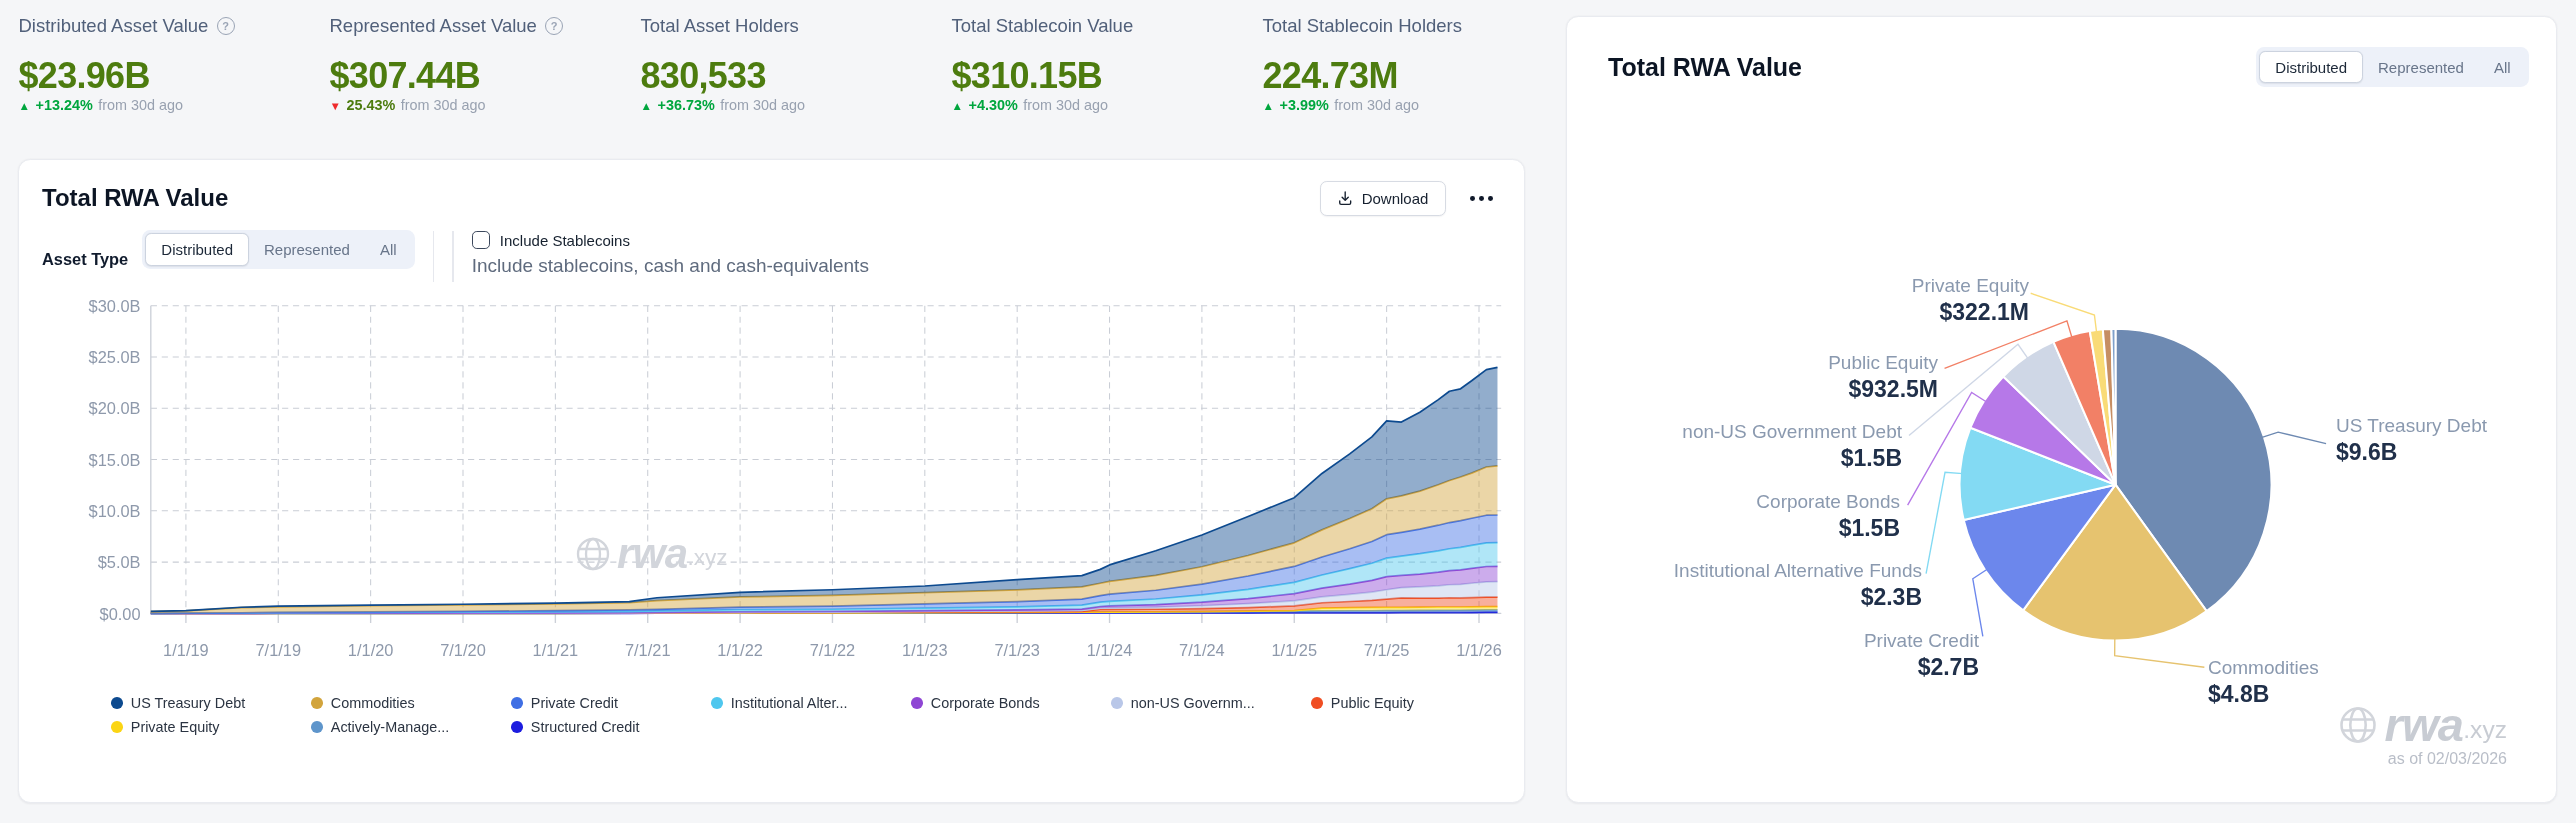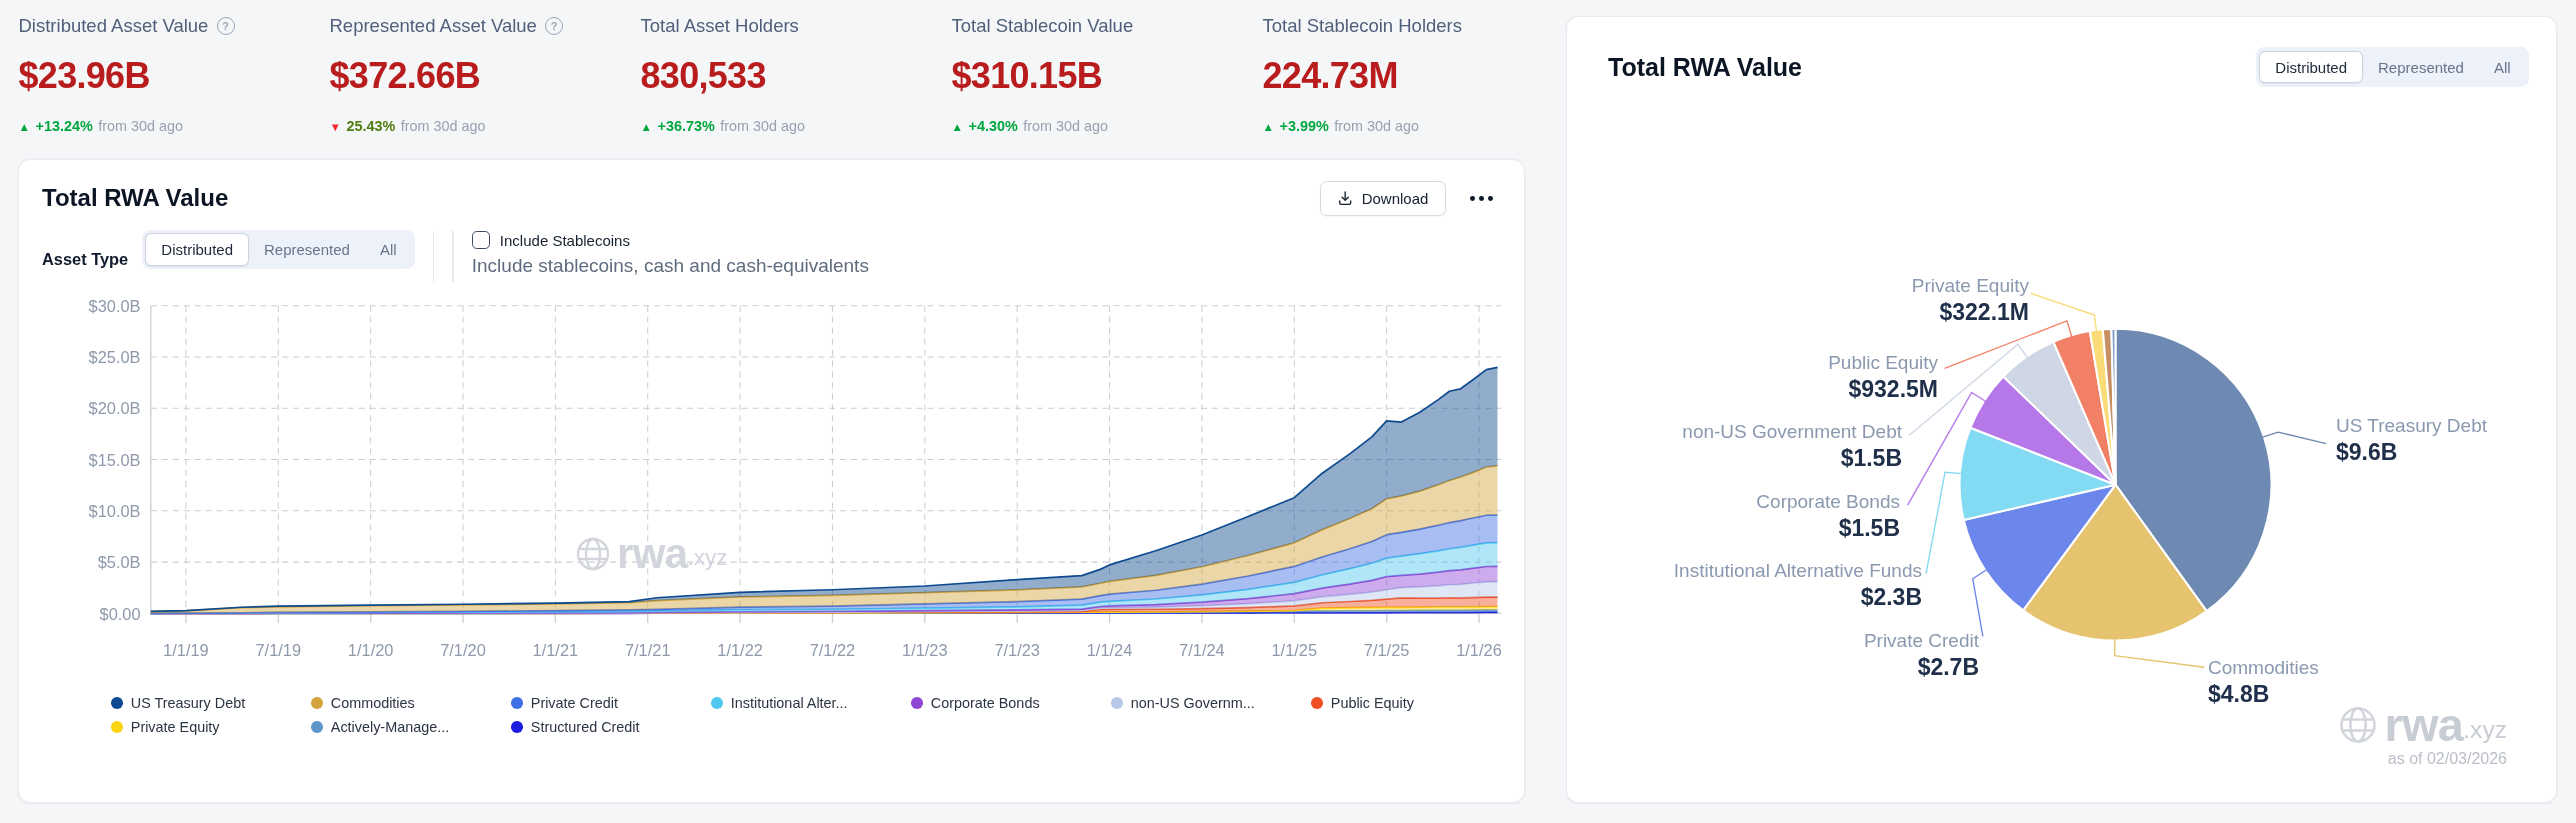--- a/index.html
+++ b/index.html
@@ -5,21 +5,21 @@
   * { margin:0; padding:0; box-sizing:border-box; }
   html,body { width:2576px; height:823px; background:#f5f6f8; font-family:"Liberation Sans",sans-serif; overflow:hidden; position:relative; }
 
   
   .stats { position:absolute; left:18.5px; top:15px; display:flex; }
   .stat { width:311px; }
   .stat-label-row { display:flex; align-items:center; gap:8.2px; margin-bottom:18px; }
   .stat-label { font-size:18.5px; font-weight:500; color:#51607a; }
   .info-icon { width:18px; height:18px; border:1.4px solid #9aa4b5; border-radius:50%; color:#9aa4b5;
                font-size:11px; font-weight:700; display:flex; align-items:center; justify-content:center; }
-  .stat-value { font-size:36px; font-weight:700; color:#b91c1c; letter-spacing:-0.7px; margin-bottom:21px; }
+  .stat-value { font-size:36px; font-weight:700; color:#4d7c0f; letter-spacing:-0.7px; margin-bottom:0; }
   .stat-change { display:flex; align-items:center; gap:5.5px; font-size:14.4px; }
   .tri { font-size:11.6px; }
   .up .tri::before { content:"▲"; color:#00a63e; }
   .down .tri::before { content:"▼"; color:#ef2b2d; }
   .up .pct { color:#00a63e; font-weight:700; }
   .down .pct { color:#4d7c0f; font-weight:700; }
   .suffix { color:#98a1b0; }
 
   
   .card { position:absolute; background:#fff; border:0.7px solid #e9ebf0; border-radius:12.3px;
@@ -61,21 +61,21 @@
   
   .legend { display:grid; grid-template-columns:repeat(7,200px); row-gap:8.2px; margin:20.5px 0 0 92px; }
   .legend-item { display:flex; align-items:center; gap:8.2px; cursor:pointer; }
   .legend-item .dot { width:11.6px; height:11.6px; border-radius:50%; flex:none; }
   .legend-item span.lbl { font-size:14.4px; color:#2b3442; }
 
   
   .wm { position:absolute; display:flex; align-items:center; color:#d2d5db; }
   .wm-left { left:554px; top:373px; }
   .wm svg { color:#d2d5db; }
-  .wm-rwa { font-size:42px; font-weight:600; letter-spacing:-0.7px; line-height:1; margin-left:4.1px; }
+  .wm-rwa { font-size:42px; font-weight:600; letter-spacing:-0.7px; line-height:1; margin-left:4.1px;font-style:italic; }
   .wm-xyz { font-size:22.6px; align-self:flex-end; margin-bottom:4.1px; }
   .wm-right { right:49px; top:684px; color:#c8ccd3; }
   .wm-right .wm-rwa { font-size:47px; }
   .wm-right .wm-xyz { font-size:24.6px; }
   .as-of { position:absolute; right:49px; top:733px; font-size:16px; color:#b9bec8; }
 
   
   .rc-header { display:flex; align-items:center; padding:30px 27px 0 41px; }
   .rc-title { font-size:25px; font-weight:700; color:#0c1524; }
   .rc-header .seg { margin-left:auto; }
@@ -107,21 +107,21 @@
         <span class="tri"></span>
         <span class="pct">+13.24%</span>
         <span class="suffix">from 30d ago</span>
       </div>
   </div>
   <div class="stat down">
     <div class="stat-label-row">
       <span class="stat-label">Represented Asset Value</span>
       <span class="info-icon">?</span>
     </div>
-    <div class="stat-value">$372.66B</div>
+    <div class="stat-value">$307.44B</div>
     <div class="stat-change">
         <span class="tri"></span>
         <span class="pct">25.43%</span>
         <span class="suffix">from 30d ago</span>
       </div>
   </div>
   <div class="stat up">
     <div class="stat-label-row">
       <span class="stat-label">Total Asset Holders</span>
     </div>

